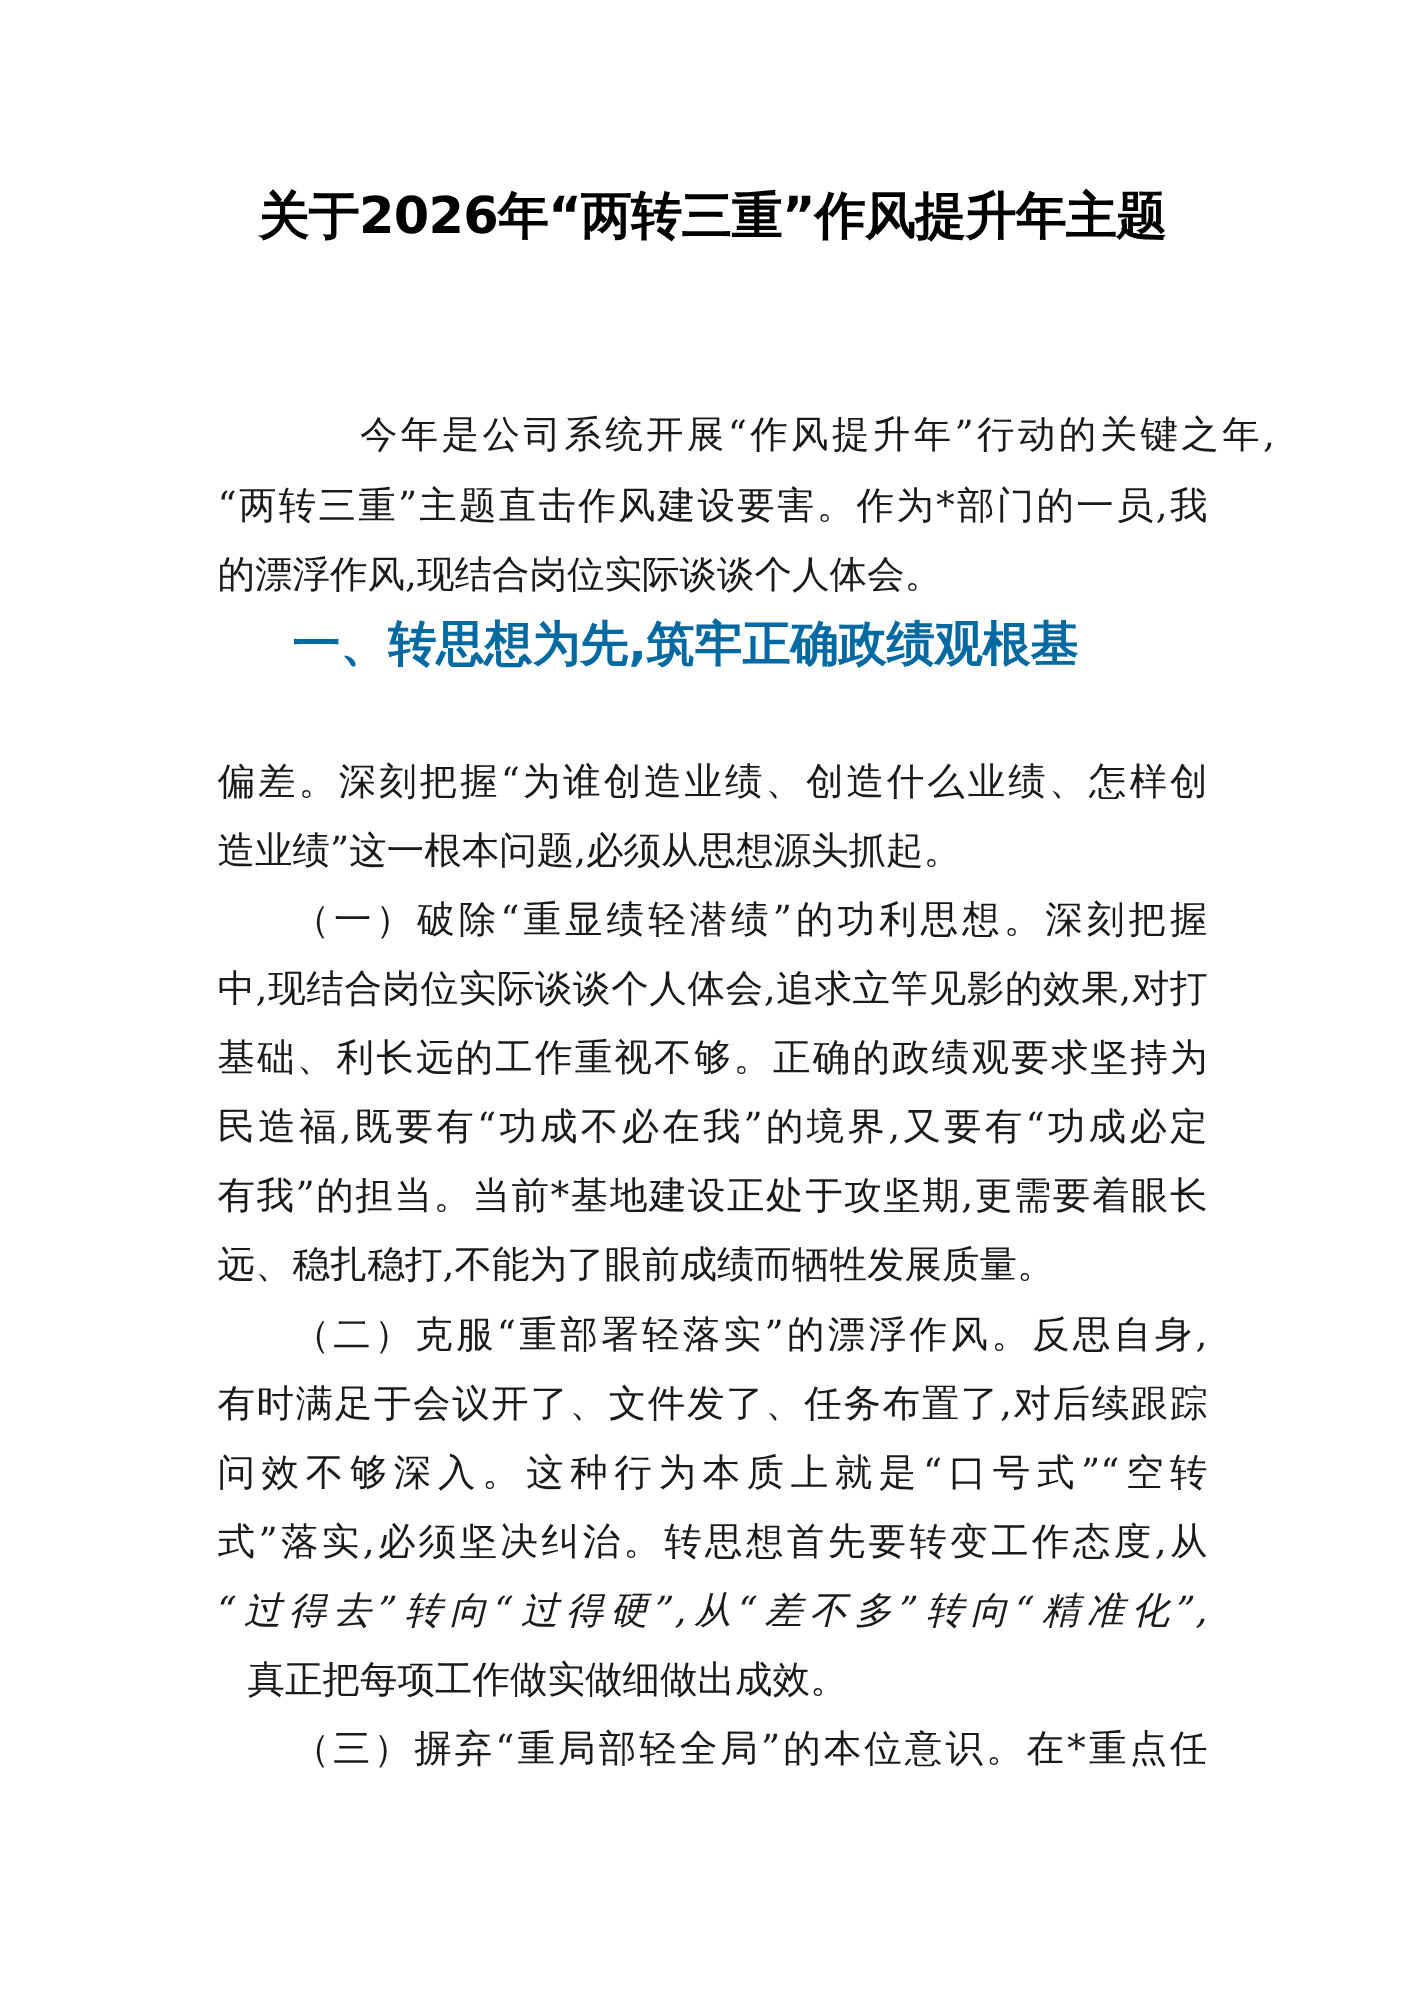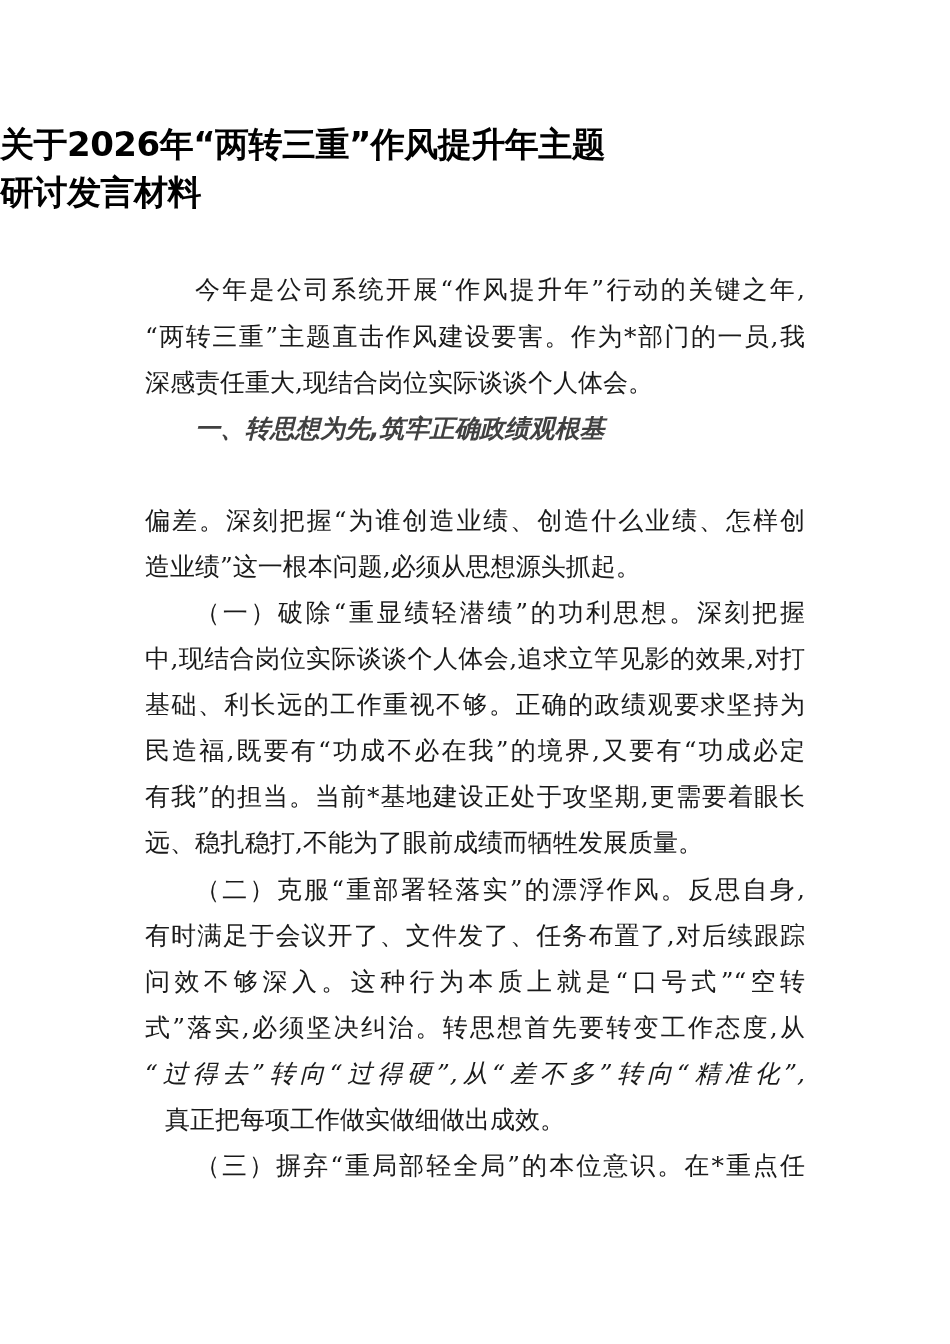--- a/index.html
+++ b/index.html
@@ -19,20 +19,21 @@
       left: 0;
       top: 0;
       width: 950px;
       height: 1344px;
       background: #ffffff;
     }
     .title {
       position: absolute;
       left: 0;
       width: 950px;
+      text-align: center;
       font-family: "DejaVu Sans", sans-serif;
       font-weight: bold;
       font-size: 34px;
       line-height: 40px;
       letter-spacing: -0.5px;
       color: #000000;
       white-space: nowrap;
     }
     .t1 { top: 124px; }
     .t2 { top: 172px; }
@@ -55,38 +56,36 @@
     }
     .line.indent {
       left: 195px;
       width: 610px;
     }
     .heading {
       position: absolute;
       left: 195px;
       font-family: "DejaVu Sans", sans-serif;
       font-weight: bold;
-      font-size: 25px;
+      font-size: 32px;
       line-height: 40px;
-      color: #404040;
+      color: #0369a1;
       white-space: nowrap;
-      font-style: italic;
     }
   </style>
 </head>
 <body>
 
 <div class="page">
 
   <div class="title t1">关于2026年“两转三重”作风提升年主题</div>
-  <div class="title t2">研讨发言材料</div>
 
-  <div class="line indent" style="top:270px;">今年是公司系统开展“作风提升年”行动的关键之年,</div>
+  <div class="line indent" style="top:270px;margin-left:45px;">今年是公司系统开展“作风提升年”行动的关键之年,</div>
   <div class="line" style="top:317px;">“两转三重”主题直击作风建设要害。作为*部门的一员,我</div>
-  <div class="line last" style="top:363px;">深感责任重大,现结合岗位实际谈谈个人体会。</div>
+  <div class="line last" style="top:363px;">的漂浮作风,现结合岗位实际谈谈个人体会。</div>
 
   <div class="heading" style="top:409px;">一、转思想为先,筑牢正确政绩观根基</div>
 
   <div class="line" style="top:501px;">偏差。深刻把握“为谁创造业绩、创造什么业绩、怎样创</div>
   <div class="line last" style="top:547px;">造业绩”这一根本问题,必须从思想源头抓起。</div>
 
   <div class="line indent" style="top:593px;">（一）破除“重显绩轻潜绩”的功利思想。深刻把握</div>
   <div class="line" style="top:639px;">中,现结合岗位实际谈谈个人体会,追求立竿见影的效果,对打</div>
   <div class="line" style="top:685px;">基础、利长远的工作重视不够。正确的政绩观要求坚持为</div>
   <div class="line" style="top:731px;">民造福,既要有“功成不必在我”的境界,又要有“功成必定</div>

